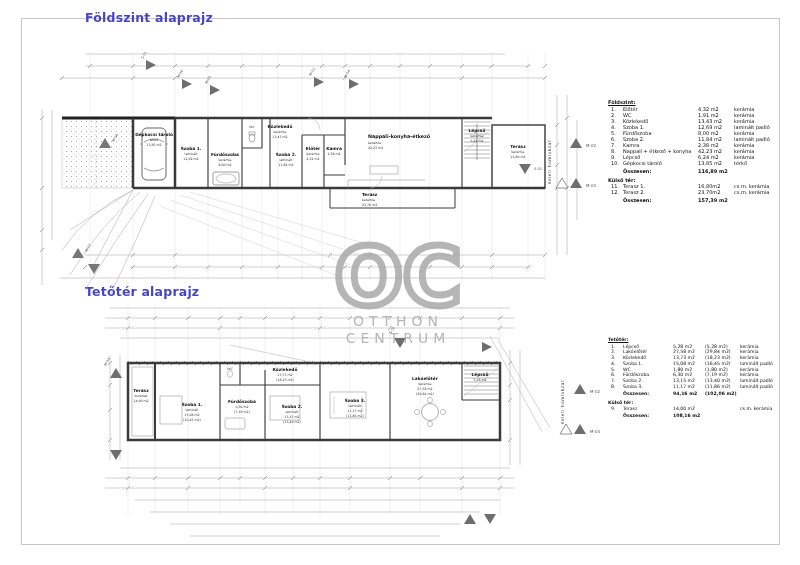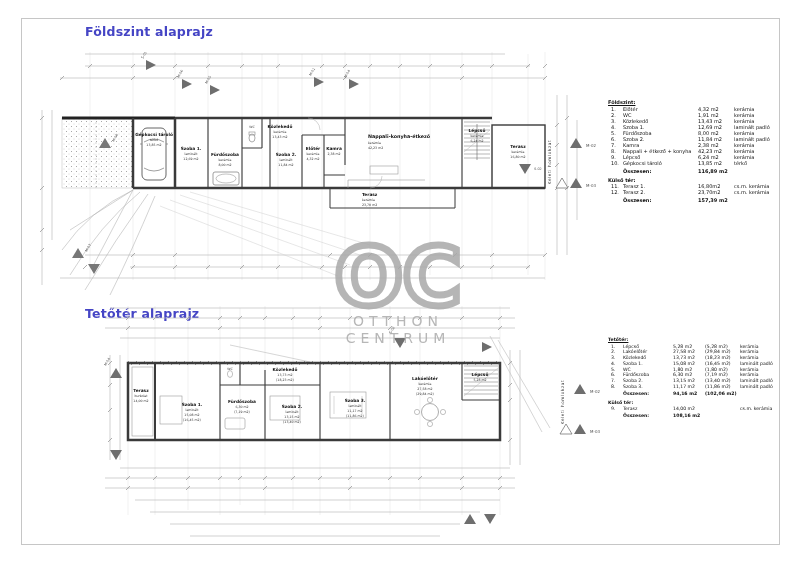--- a/index.html
+++ b/index.html
@@ -2,22 +2,22 @@
 <html><head>
 <meta charset="utf-8">
 <style>
   html,body{margin:0;padding:0;}
   body{
     width:800px;height:565px;position:relative;background:#ffffff;
     font-family:"DejaVu Sans","Liberation Sans",sans-serif;color:#1a1a1a;overflow:hidden;
   }
   .sheet-border{position:absolute;left:21px;top:18px;width:757px;height:525px;border:1px solid #c6c6c6;}
   .plan-title{position:absolute;font-size:12.5px;font-weight:bold;color:#4545c5;letter-spacing:.2px;}
-  #title-ground{left:85px;top:24px;}
-  #title-attic{left:85px;top:284px;margin-top:22px;}
+  #title-ground{left:85px;top:10px;}
+  #title-attic{left:85px;top:284px;}
   .plan-svg{position:absolute;}
   #ground-svg{left:30px;top:40px;}
   #attic-svg{left:80px;top:300px;}
   #watermark{left:318px;top:230px;opacity:.85;}
   
   .legend{position:absolute;font-size:5px;line-height:6px;color:#111;}
   #legend-ground{left:608px;top:99px;width:172px;}
   #legend-attic{left:608px;top:337px;width:176px;font-size:4.6px;line-height:5.7px;}
   .legend .hdr{font-weight:bold;text-decoration:underline;margin-bottom:1px;}
   .legend .hdr2{font-weight:bold;margin-top:3px;}

